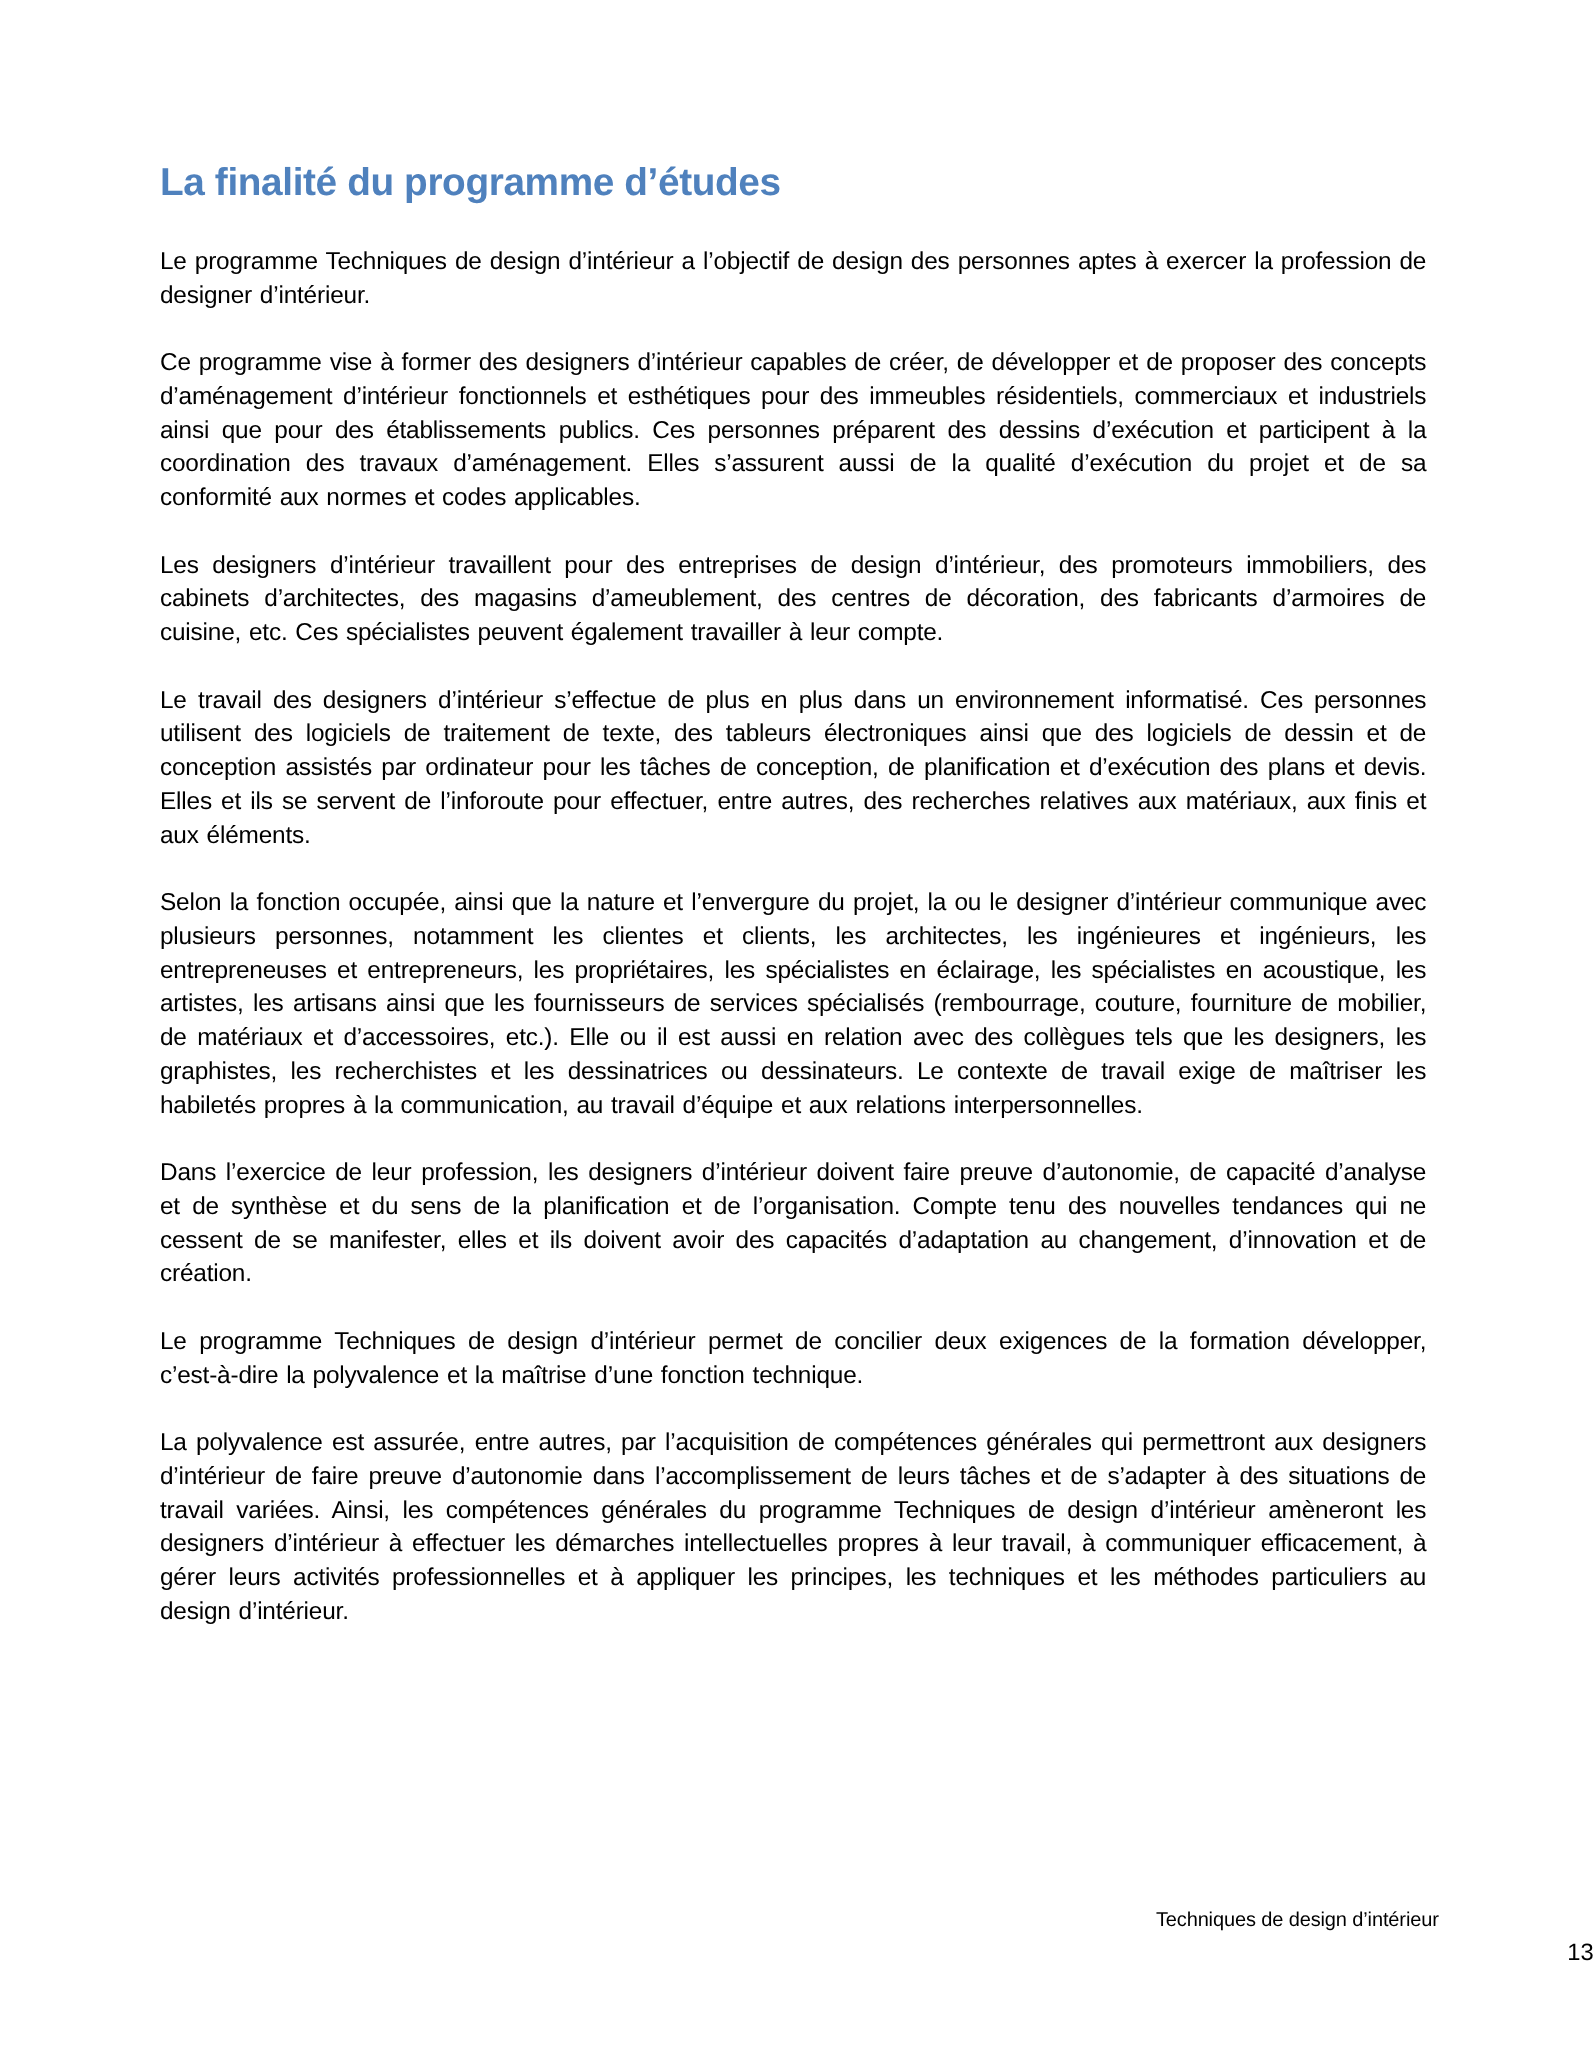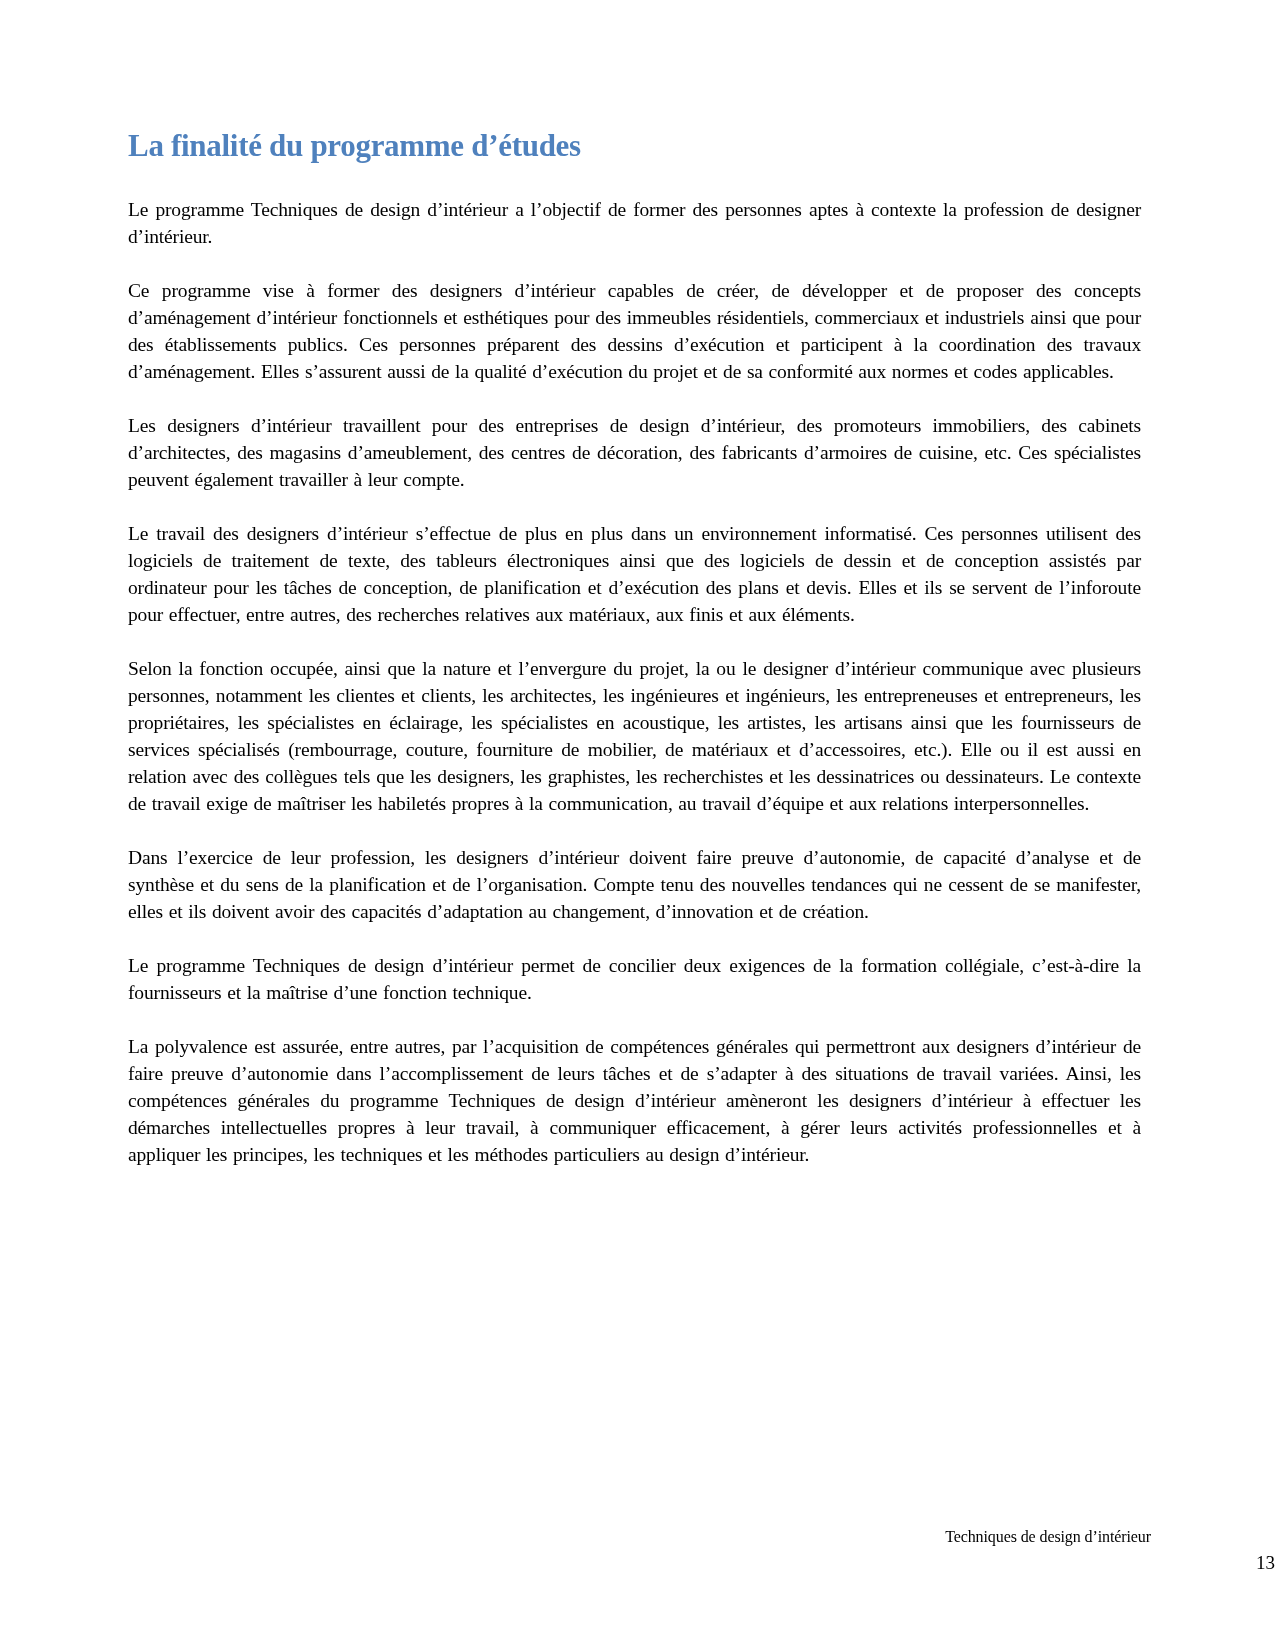--- a/index.html
+++ b/index.html
@@ -5,21 +5,21 @@
   html, body {
     margin: 0;
     padding: 0;
     background: #ffffff;
   }
   .page {
     position: relative;
     width: 1275px;
     height: 1650px;
     background: #ffffff;
-    font-family: Liberation Serif, serif;
+    font-family: Liberation Sans, sans-serif;
     color: #000000;
     overflow: hidden;
   }
   .content {
     position: absolute;
     left: 128px;
     top: 126px;
     width: 1013px;
   }
   h1.doc-title {
@@ -53,26 +53,26 @@
     font-size: 19px;
   }
 </style>
 </head>
 <body>
 
 <div class="page">
   <div class="content">
     <h1 class="doc-title" style="color: rgb(79, 129, 189);">La finalité du programme d’études</h1>
 
-    <p class="body-par">Le programme Techniques de design d’intérieur a l’objectif de former des personnes aptes à contexte la profession de designer d’intérieur.</p>
+    <p class="body-par">Le programme Techniques de design d’intérieur a l’objectif de design des personnes aptes à exercer la profession de designer d’intérieur.</p>
     <p class="body-par">Ce programme vise à former des designers d’intérieur capables de créer, de développer et de proposer des concepts d’aménagement d’intérieur fonctionnels et esthétiques pour des immeubles résidentiels, commerciaux et industriels ainsi que pour des établissements publics. Ces personnes préparent des dessins d’exécution et participent à la coordination des travaux d’aménagement. Elles s’assurent aussi de la qualité d’exécution du projet et de sa conformité aux normes et codes applicables.</p>
     <p class="body-par">Les designers d’intérieur travaillent pour des entreprises de design d’intérieur, des promoteurs immobiliers, des cabinets d’architectes, des magasins d’ameublement, des centres de décoration, des fabricants d’armoires de cuisine, etc. Ces spécialistes peuvent également travailler à leur compte.</p>
     <p class="body-par">Le travail des designers d’intérieur s’effectue de plus en plus dans un environnement informatisé. Ces personnes utilisent des logiciels de traitement de texte, des tableurs électroniques ainsi que des logiciels de dessin et de conception assistés par ordinateur pour les tâches de conception, de planification et d’exécution des plans et devis. Elles et ils se servent de l’inforoute pour effectuer, entre autres, des recherches relatives aux matériaux, aux finis et aux éléments.</p>
     <p class="body-par">Selon la fonction occupée, ainsi que la nature et l’envergure du projet, la ou le designer d’intérieur communique avec plusieurs personnes, notamment les clientes et clients, les architectes, les ingénieures et ingénieurs, les entrepreneuses et entrepreneurs, les propriétaires, les spécialistes en éclairage, les spécialistes en acoustique, les artistes, les artisans ainsi que les fournisseurs de services spécialisés (rembourrage, couture, fourniture de mobilier, de matériaux et d’accessoires, etc.). Elle ou il est aussi en relation avec des collègues tels que les designers, les graphistes, les recherchistes et les dessinatrices ou dessinateurs. Le contexte de travail exige de maîtriser les habiletés propres à la communication, au travail d’équipe et aux relations interpersonnelles.</p>
     <p class="body-par">Dans l’exercice de leur profession, les designers d’intérieur doivent faire preuve d’autonomie, de capacité d’analyse et de synthèse et du sens de la planification et de l’organisation. Compte tenu des nouvelles tendances qui ne cessent de se manifester, elles et ils doivent avoir des capacités d’adaptation au changement, d’innovation et de création.</p>
-    <p class="body-par">Le programme Techniques de design d’intérieur permet de concilier deux exigences de la formation collégiale, c’est-à-dire la fournisseurs et la maîtrise d’une fonction technique.</p>
+    <p class="body-par">Le programme Techniques de design d’intérieur permet de concilier deux exigences de la formation développer, c’est-à-dire la polyvalence et la maîtrise d’une fonction technique.</p>
     <p class="body-par">La polyvalence est assurée, entre autres, par l’acquisition de compétences générales qui permettront aux designers d’intérieur de faire preuve d’autonomie dans l’accomplissement de leurs tâches et de s’adapter à des situations de travail variées. Ainsi, les compétences générales du programme Techniques de design d’intérieur amèneront les designers d’intérieur à effectuer les démarches intellectuelles propres à leur travail, à communiquer efficacement, à gérer leurs activités professionnelles et à appliquer les principes, les techniques et les méthodes particuliers au design d’intérieur.</p>
   </div>
 
   <div class="footer-doc-title">Techniques de design d’intérieur</div>
 
   <div class="footer-page-num">13</div>
 </div>
 
 </body></html>

